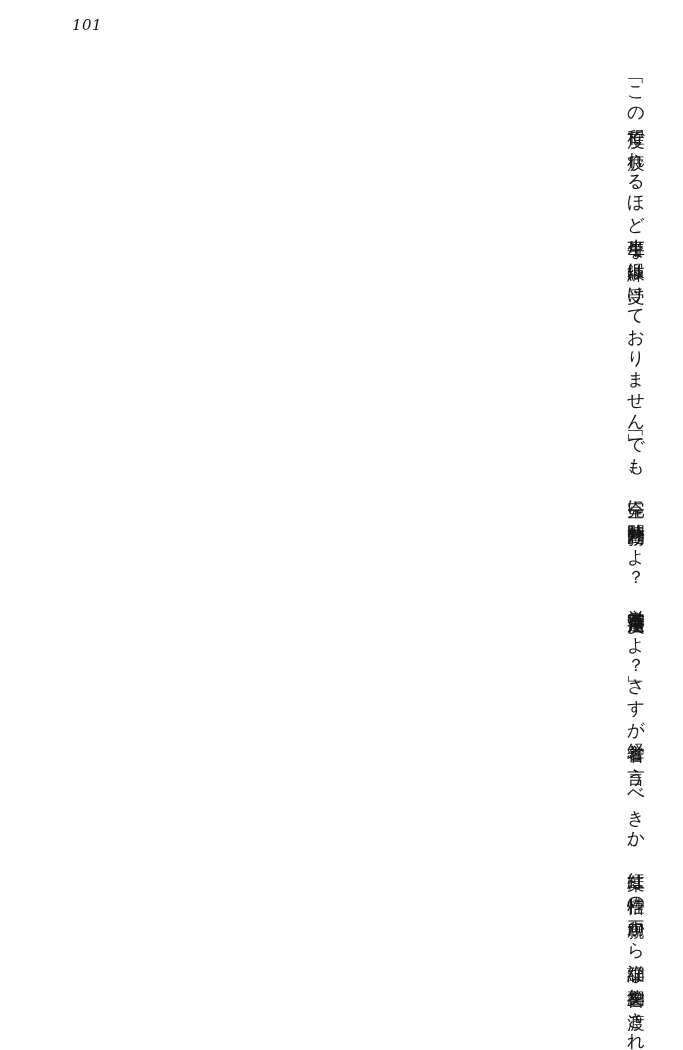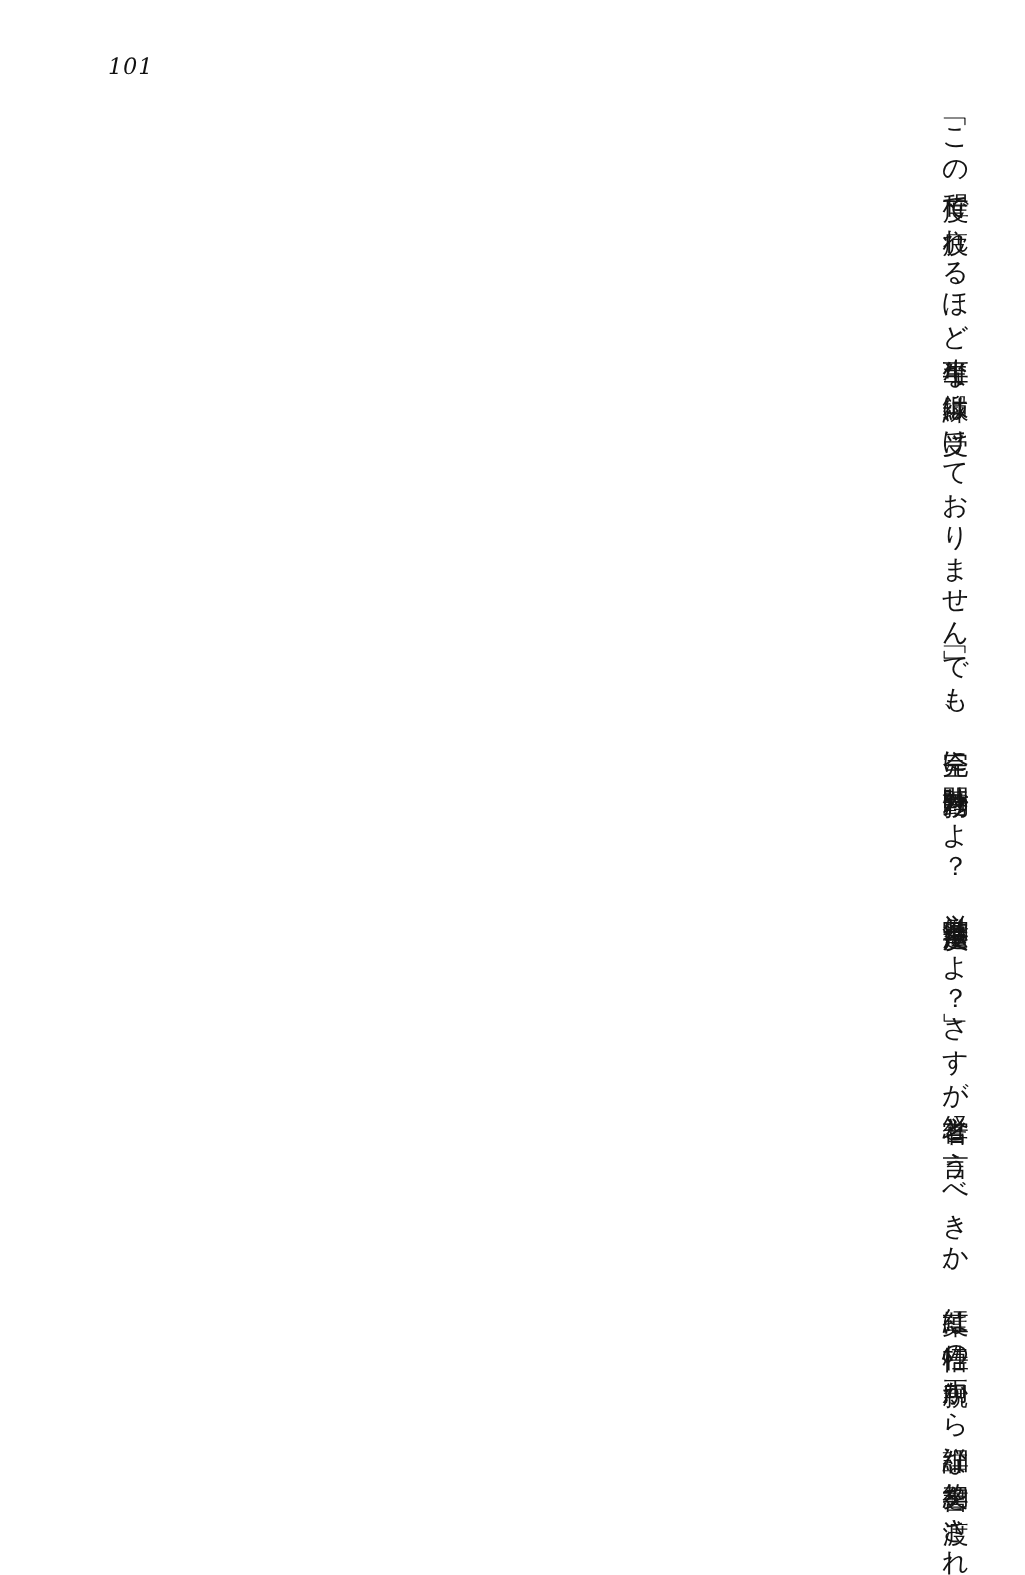--- a/index.html
+++ b/index.html
@@ -24,21 +24,20 @@
   }
   .page-number {
     position: absolute;
     top: 16px;
     left: 72px;
     font-size: 15px;
     font-style: italic;
     font-family: "DejaVu Serif", "Liberation Serif", serif;
     color: #111;
     letter-spacing: 0.5px;
-    margin-top: 19px;
   }
   
   .vtext {
     position: absolute;
     top: 72px;
     right: 30px;
     left: 34px;
     bottom: 28px;
     writing-mode: vertical-rl;
     -webkit-writing-mode: vertical-rl;

